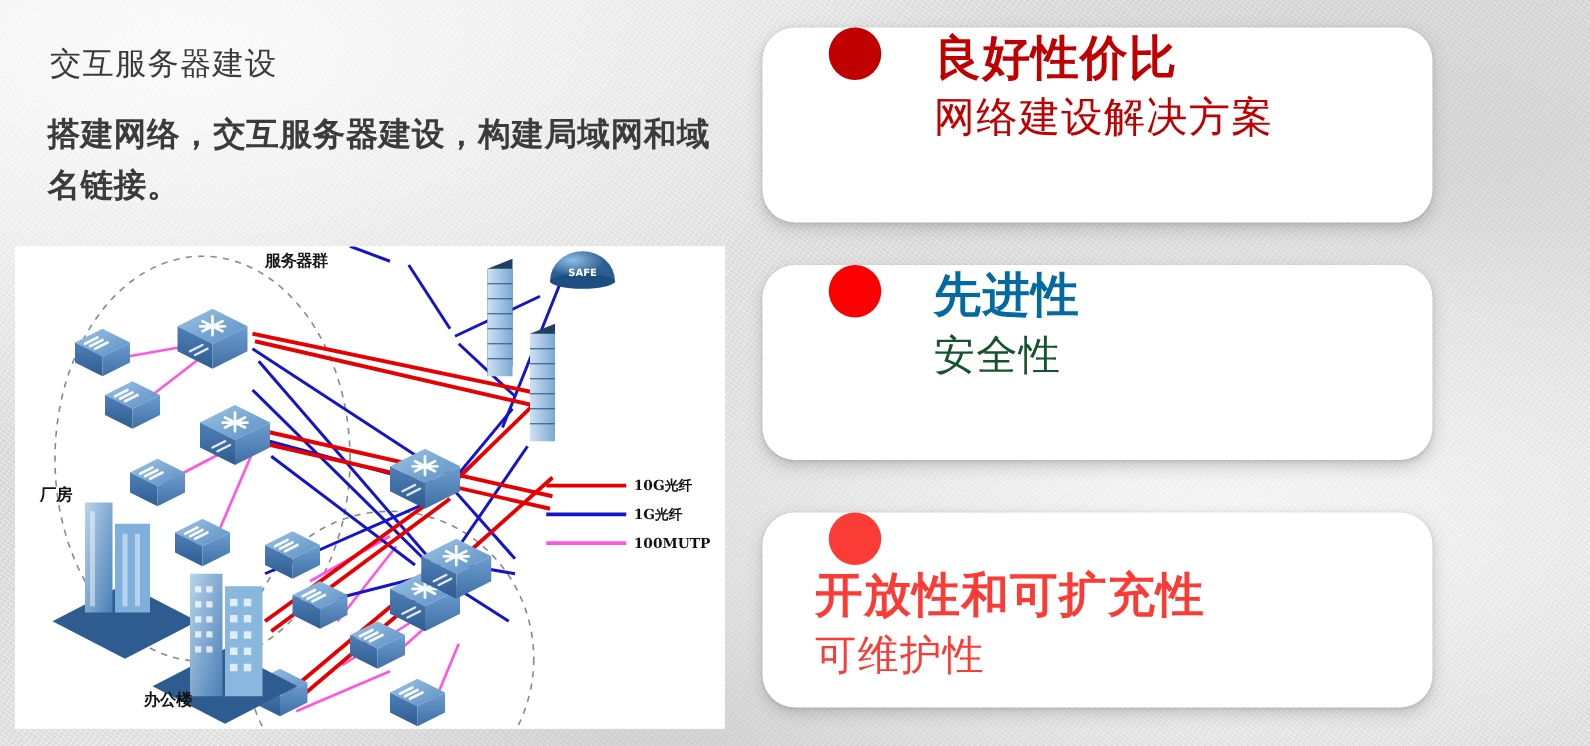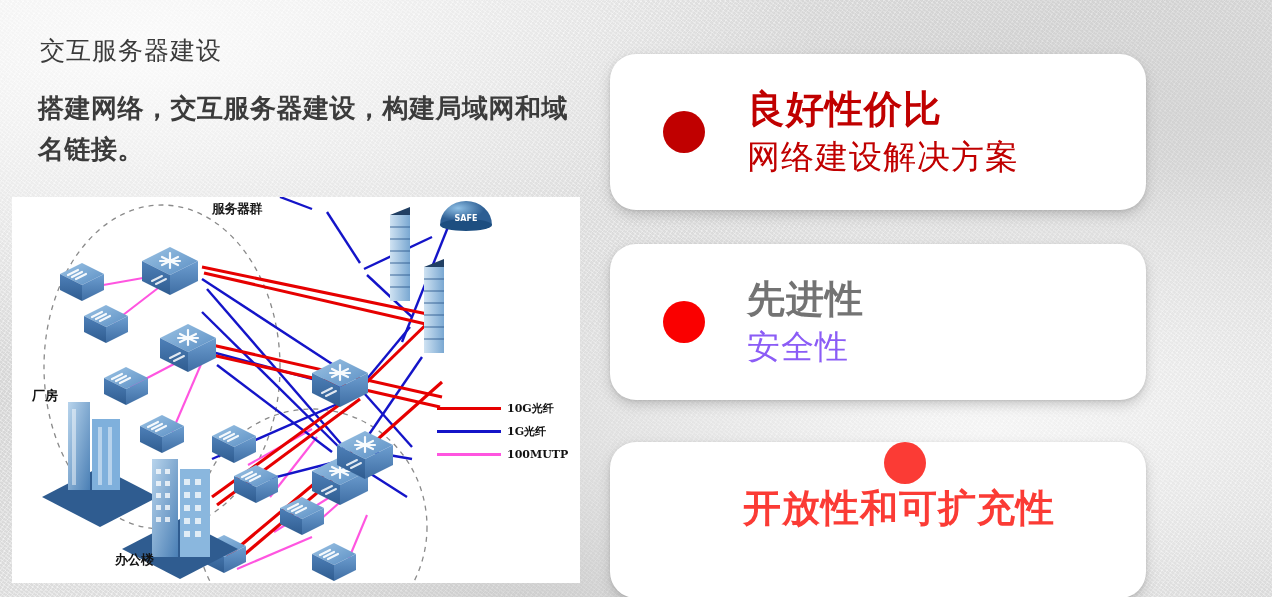--- a/index.html
+++ b/index.html
@@ -88,21 +88,21 @@
   #label-office {
     position: absolute;
     left: 103px; top: 354px;
     font-family: "DejaVu Serif", "Liberation Serif", serif;
     font-size: 13px; font-weight: bold; color: #111;
   }
 
   
   #diagram-legend {
     position: absolute;
-    left: 425px; top: 200px;
+    left: 425px; top: 180px;
     width: 136px;
   }
   .legend-row {
     display: flex;
     align-items: center;
     height: 23px;
   }
   .legend-swatch { width: 64px; height: 3px; flex: none; }
   .legend-label {
     margin-left: 6px;
@@ -118,22 +118,20 @@
 
   .feature-card {
     position: absolute;
     left: 610px;
     width: 536px;
     background: #ffffff;
     border-radius: 26px;
     box-shadow: 0 5px 12px rgba(110,110,110,0.30),
                 0 1px 3px  rgba(120,120,120,0.22);
     display: flex;
-    align-items: center;
-    margin-top: 32px;
   }
   #card-0 { top: 22px;  height: 156px; }
   #card-1 { top: 212px; height: 156px; }
   #card-2 { top: 410px; height: 156px; flex-direction: column; }
 
   .card-bullet {
     flex: none;
     width: 42px; height: 42px;
     border-radius: 50%;
     margin-left: 53px;
@@ -408,26 +406,27 @@
       <span class="card-bullet" style="background:#c00000"></span>
       <div class="card-text">
         <div class="card-title" style="color:#c00000">良好性价比</div>
         <div class="card-subtitle" style="color:#c00000">网络建设解决方案</div>
       </div>
     </div>
 
     <div class="feature-card" id="card-1">
       <span class="card-bullet" style="background:#fa0000"></span>
       <div class="card-text">
-        <div class="card-title" style="color:#737373">先进性</div>
-        <div class="card-subtitle" style="color:#8b5cf6">安全性</div>
+        <div class="card-title" style="color:#0369a1">先进性</div>
+        <div class="card-subtitle" style="color:#14532d">安全性</div>
       </div>
     </div>
 
     <div class="feature-card" id="card-2">
       <span class="card-bullet" style="background:#fb3b35"></span>
       <div class="card-text">
         <div class="card-title" style="color:#fb3b35">开放性和可扩充性</div>
+        <div class="card-subtitle" style="color:#fb3b35">可维护性</div>
       </div>
     </div>
 
   </div>
 </div>
 
 </body></html>

